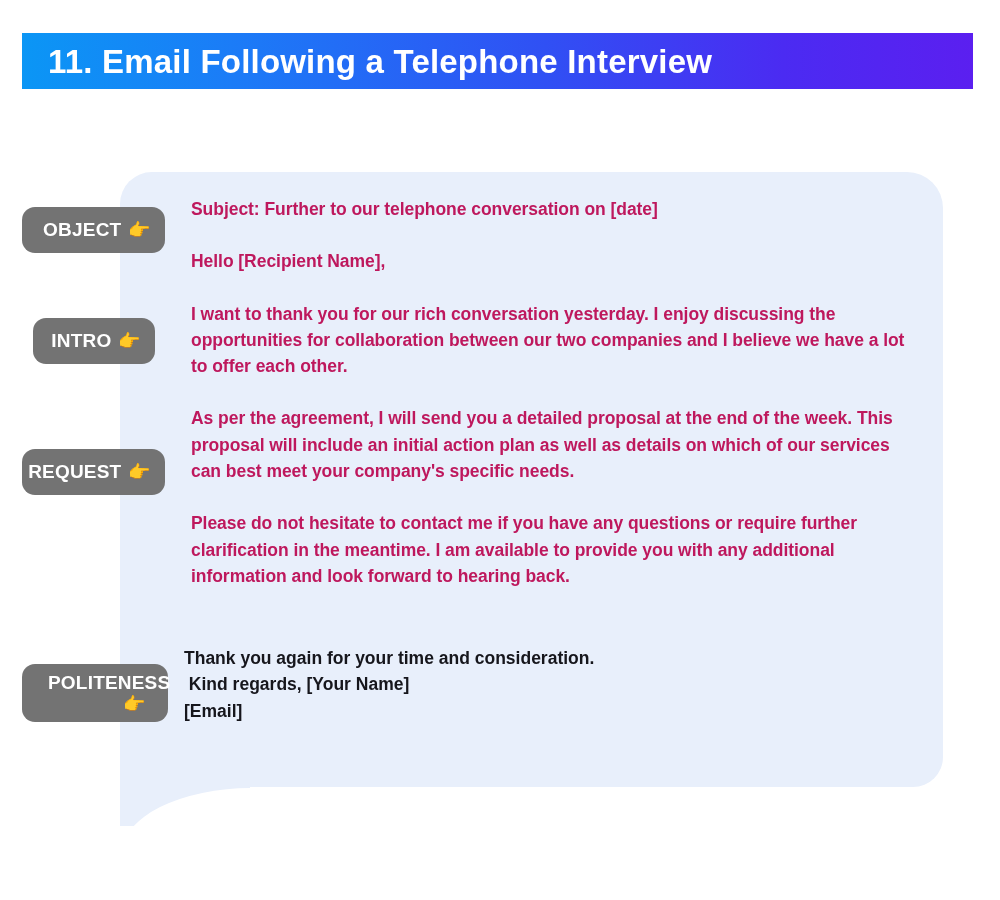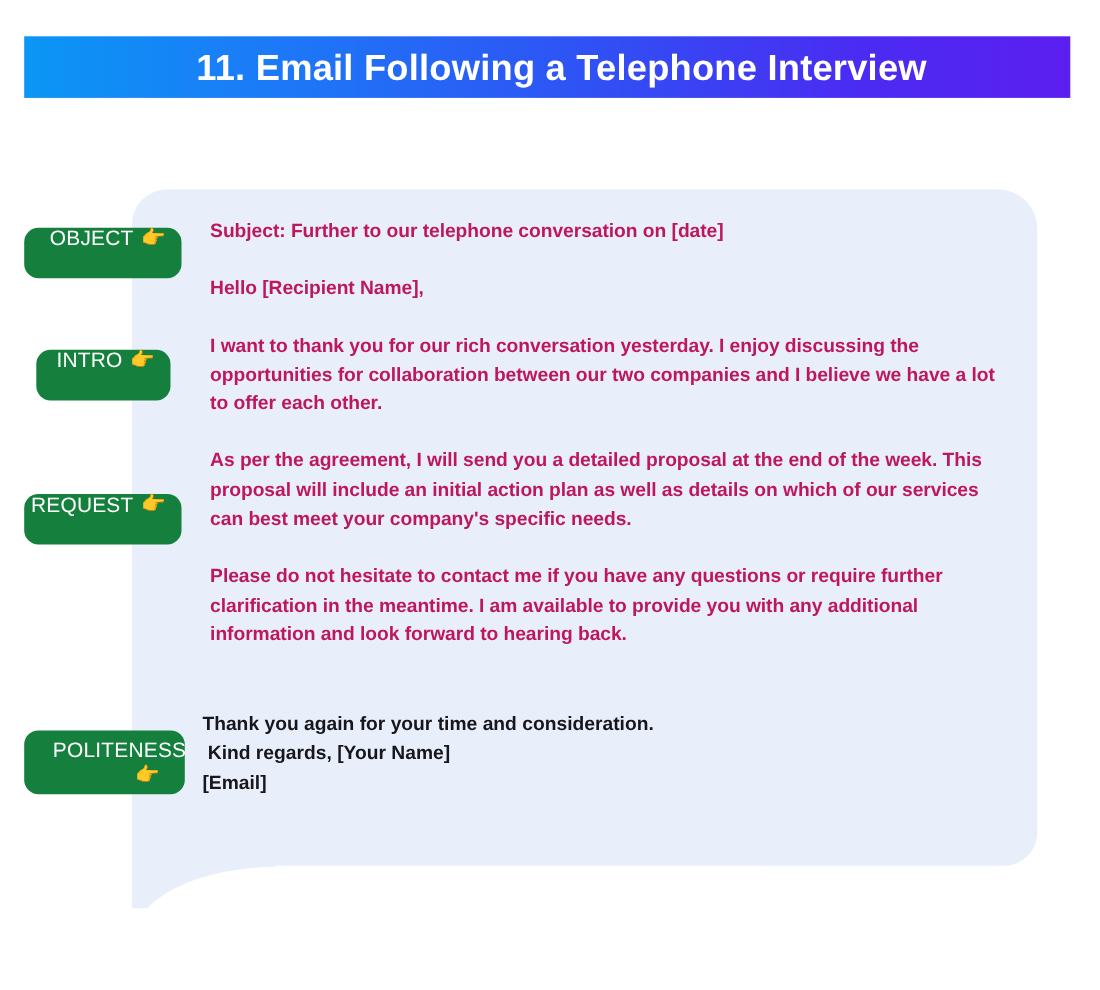--- a/index.html
+++ b/index.html
@@ -18,21 +18,21 @@
   
   #header-banner {
     position: absolute;
     left: 22px;
     top: 33px;
     width: 951px;
     height: 56px;
     background: linear-gradient(90deg, #0b96f5 0%, #1b7cf7 22%, #3050f4 55%, #4b2bf2 80%, #5b1ff0 100%);
     display: flex;
     align-items: center;
-    justify-content: center;
+    justify-content: flex-start;
   }
   #header-title {
     color: #ffffff;
     font-size: 33px;
     font-weight: bold;
     letter-spacing: 0.2px;
     white-space: nowrap;
     text-align: center;
     line-height: 1;
     padding-left: 26px;
@@ -105,28 +105,28 @@
     font-weight: bold;
     line-height: 26.3px;
   }
   .closing-line {
     white-space: pre;
   }
 
   
   .label-pill {
     position: absolute;
-    background: #15803d;
+    background: #737373;
     border-radius: 13px;
     color: #ffffff;
     font-size: 19px;
-    font-weight: normal;
+    font-weight: bold;
     letter-spacing: 0.2px;
     display: flex;
-    align-items: flex-start;
+    align-items: center;
     justify-content: flex-end;
     box-sizing: border-box;
     padding: 0 14px 0 10px;
   }
   .label-pill .pill-text {
     white-space: nowrap;
   }
   .pill-hand {
     font-size: 18px;
     margin-left: 7px;

